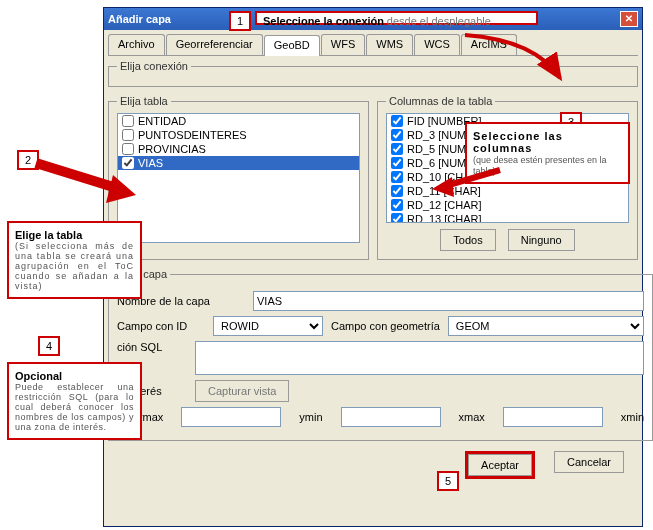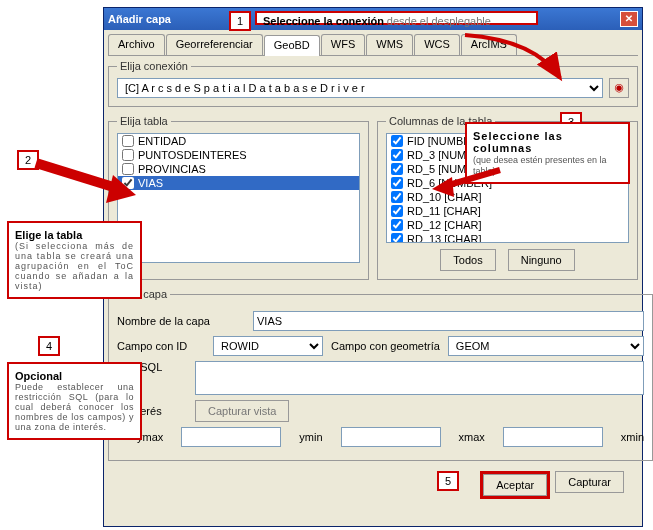--- a/index.html
+++ b/index.html
@@ -22,21 +22,21 @@
 .listbox{border:1px solid #7f9db9;background:#fff;height:130px;overflow:auto}
 .li{display:flex;gap:4px;padding:1px 4px}
 .li.sel{background:#316ac5;color:#fff}
 .li.sel input{accent-color:#fff}
 .chk{width:12px;height:12px}
 .btns{display:flex;gap:12px;justify-content:center;margin-top:6px}
 button{border:1px solid #999;background:#ece9d8;padding:2px 12px;height:22px}
 .lbl{display:inline-block;text-align:left}
 .frow{display:flex;align-items:center;gap:8px;margin:5px 0}
 .f5{width:100px}
-.okbar{display:flex;justify-content:flex-end;gap:5px;padding:6px 14px}
+.okbar{display:flex;justify-content:flex-end;gap:19px;padding:6px 14px}
 .callout{position:absolute;border:2px solid #c00;background:#fff;padding:6px;font-size:10px}
 .num{position:absolute;border:2px solid #c00;background:#fff;width:22px;height:20px;text-align:center;line-height:16px;color:#000;font-size:11px}
 .arrow{position:absolute;pointer-events:none}
 .acceptmark{border:3px solid #c00;padding:0}
 .grey{color:#777}
 .small{font-size:9px;color:#555}
 </style>
 </head>
 <body>
 
@@ -51,26 +51,20 @@
       <div class="tab">Georreferenciar</div>
       <div class="tab act">GeoBD</div>
       <div class="tab">WFS</div>
       <div class="tab">WMS</div>
       <div class="tab">WCS</div>
       <div class="tab">ArcIMS</div>
     </div>
 
     <fieldset>
       <legend>Elija conexión</legend>
-      <div class="row">
-        <select class="connsel">
-          <option>[C]   A r c s d e  S p a t i a l  D a t a b a s e  D r i v e r</option>
-        </select>
-        <div class="ibtn">◉</div>
-      </div>
     </fieldset>
 
     <div class="cols2">
       <fieldset style="flex:1">
         <legend>Elija tabla</legend>
         <div class="listbox">
           <div class="li">
               <input type="checkbox" class="chk" style="">
               <span>ENTIDAD</span>
             </div>
@@ -158,21 +152,21 @@
         <span>ymin</span>
           <input type="text" class="f5" style="">
         <span>xmax</span>
           <input type="text" class="f5" style="">
         <span>xmin</span>
       </div>
     </fieldset>
 
     <div class="okbar">
       <span class="acceptmark"><button>Aceptar</button></span>
-      <button>Capturar</button>
+      <button>Cancelar</button>
     </div>
   </div>
 </div>
 
 <div class="num" style="left:229px;top:11px">1</div>
 <div class="callout" style="left:255px;top:11px;width:283px;height:14px;padding:2px 6px">
   <b>Seleccione la conexión</b> <span class="grey">desde el desplegable</span>
 </div>
 
 <div class="num" style="left:17px;top:150px">2</div>

